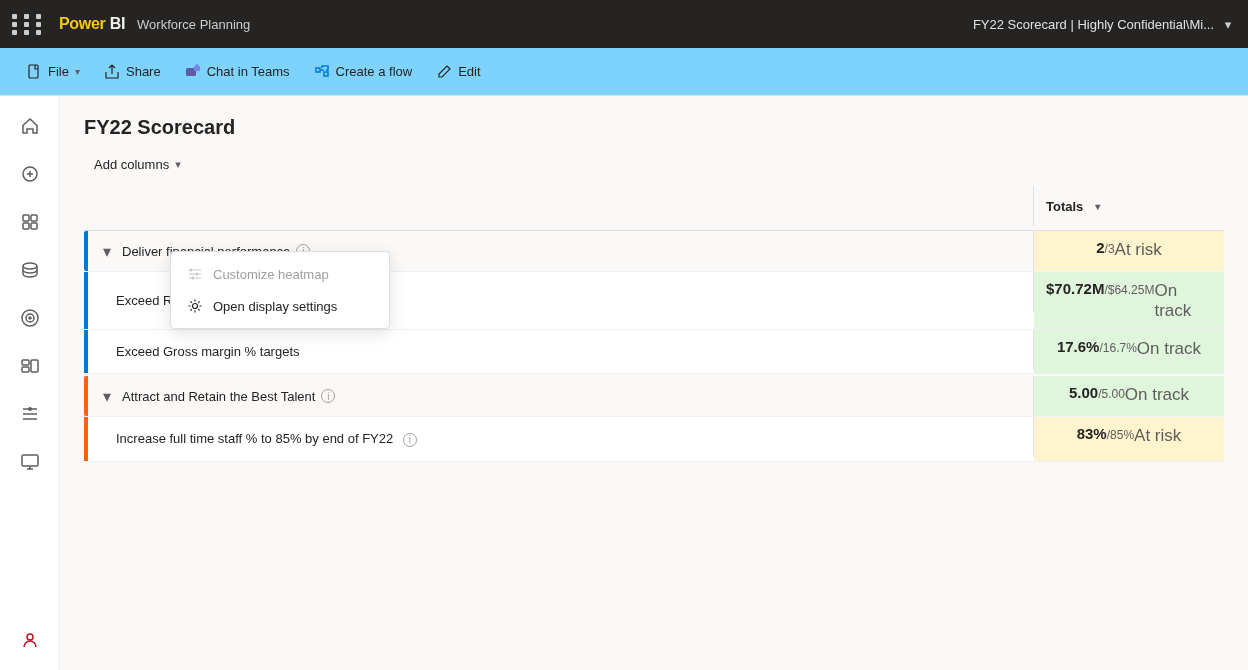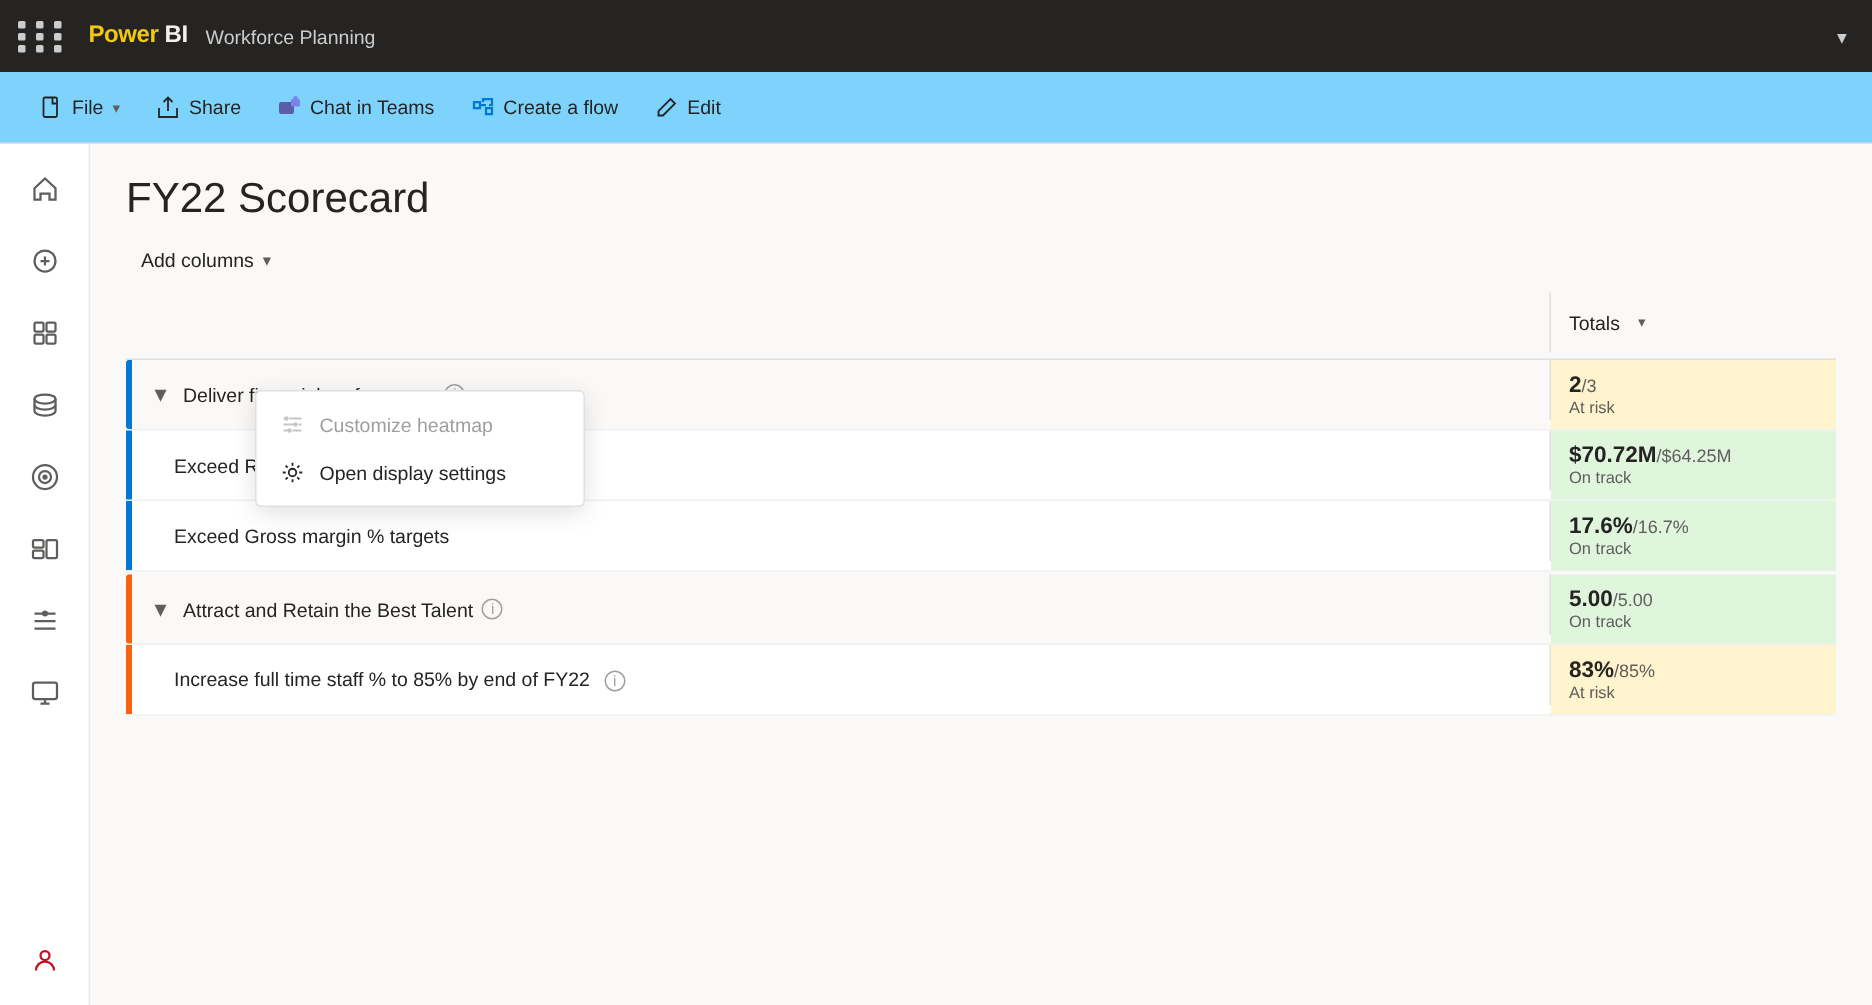--- a/index.html
+++ b/index.html
@@ -125,22 +125,22 @@
     }
 
     
     .scorecard-header {
       padding: 20px 24px 12px 24px;
       display: flex;
       align-items: baseline;
       gap: 16px;
     }
     .scorecard-title {
-      font-size: 28px;
-      font-weight: 400;
+      font-size: 20px;
+      font-weight: 700;
       color: #252423;
     }
     .scorecard-desc {
       font-size: 13px;
       color: #605e5c;
     }
 
     
     .add-columns-row {
       padding: 0 24px 8px 24px;
@@ -202,21 +202,21 @@
     }
     .col-metric {
       flex: 1;
     }
     .col-totals {
       width: 190px;
       display: flex;
       align-items: center;
       gap: 12px;
       font-size: 13px;
-      font-weight: 400;
+      font-weight: 700;
       color: #252423;
       padding: 8px 12px;
       cursor: pointer;
     }
     .col-separator {
       width: 1px;
       height: 40px;
       background: #e0e0e0;
     }
 
@@ -267,38 +267,38 @@
       justify-content: center;
       color: #605e5c;
       flex-shrink: 0;
     }
 
     
     .totals-cell {
       width: 190px;
       padding: 8px 12px;
       display: flex;
-      flex-direction: column;
+      flex-direction: row;
       justify-content: center;
     }
     .totals-cell.at-risk { background: #fff4ce; }
     .totals-cell.on-track { background: #dff6dd; }
 
     .totals-value {
       font-size: 15px;
       font-weight: 600;
       color: #252423;
     }
     .totals-value .fraction {
       font-size: 12px;
       font-weight: 400;
       color: #605e5c;
     }
     .totals-status {
-      font-size: 11px;
+      font-size: 17px;
       color: #605e5c;
       margin-top: 1px;
     }
 
     
     .metric-row {
       display: flex;
       align-items: stretch;
       border-bottom: 1px solid #f0f0f0;
       background: #fff;
@@ -332,20 +332,21 @@
       <span></span>
     <span></span>
       <span></span>
       <span></span>
   </div>
   <span class="top-bar-logo">
     <span>Power</span> BI
   </span>
   <span class="top-bar-title">Workforce Planning</span>
   <div class="top-bar-right">
+    <span>FY22 Scorecard  |  Highly Confidential\Mi...</span>
     <span class="chevron-down">▾</span>
   </div>
 </div>
 
 <div class="toolbar">
   <button class="toolbar-btn">
     <svg class="icon-svg" viewBox="0 0 16 16" fill="none" stroke="#252423" stroke-width="1.2">
       <rect x="3" y="1" width="9" height="13" rx="1"></rect>
       <path d="M9 1v4h3"></path>
     </svg>

